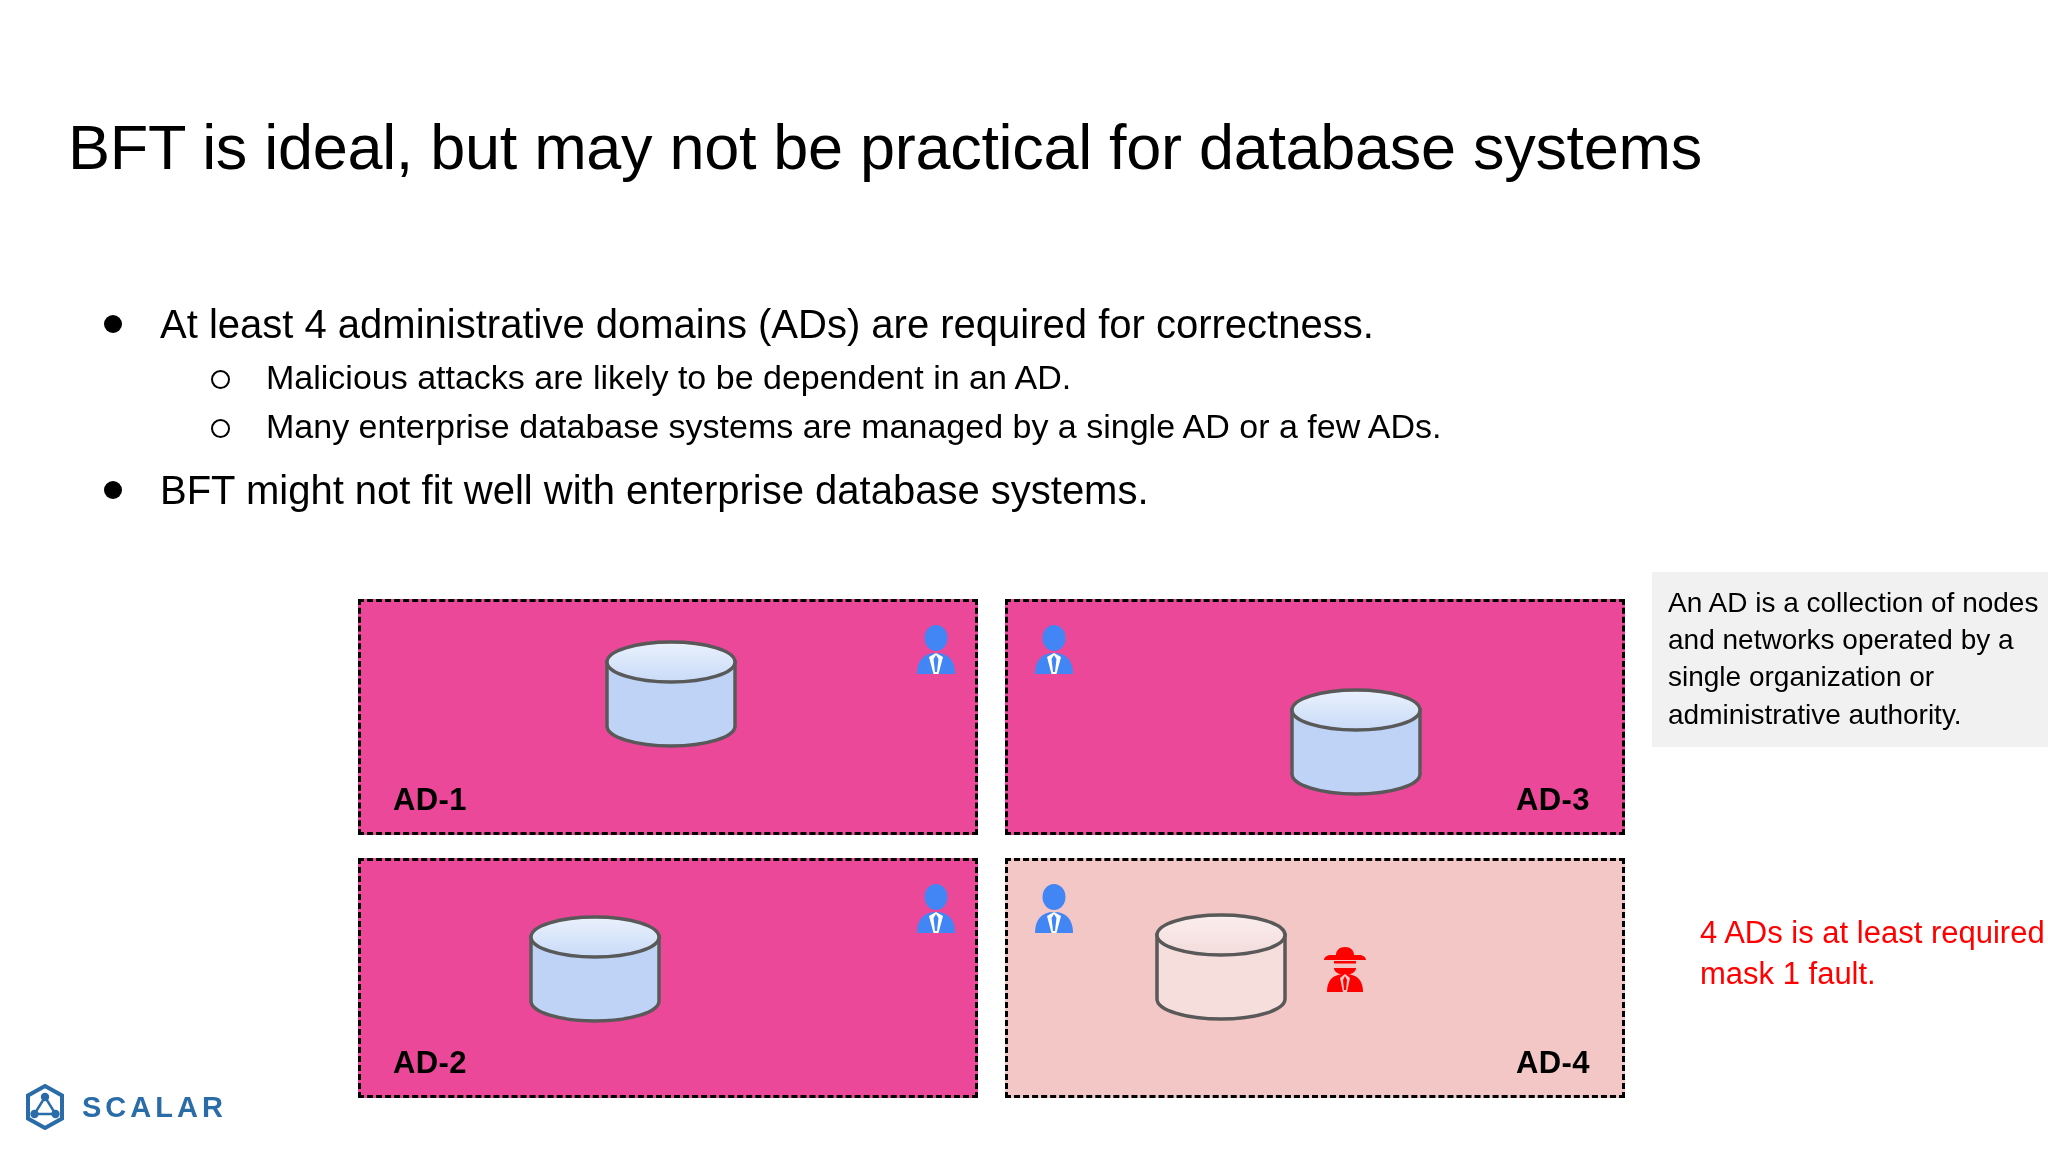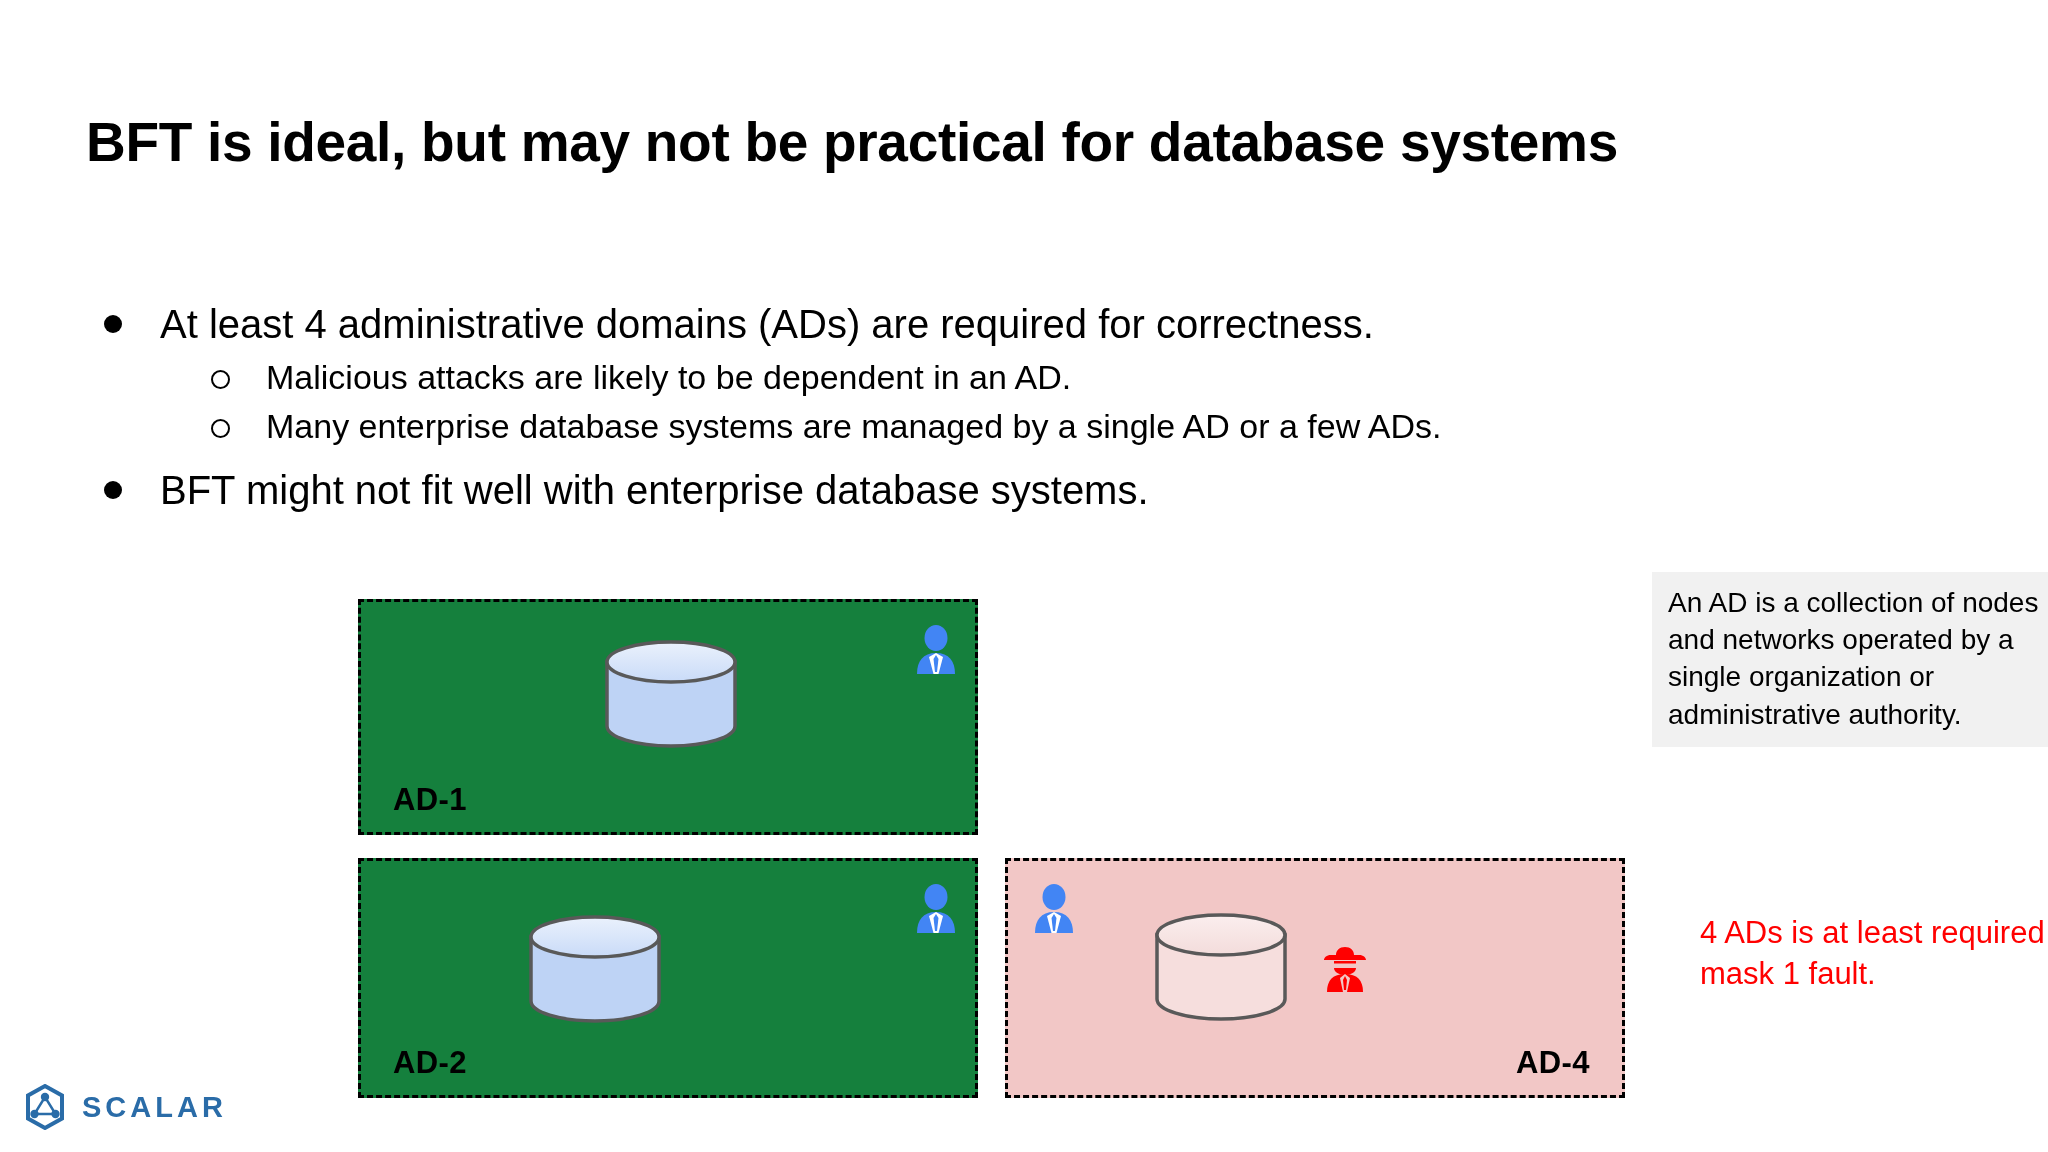--- a/index.html
+++ b/index.html
@@ -14,27 +14,27 @@
     position: relative;
     width: 2048px;
     height: 1152px;
     background: #ffffff;
     overflow: hidden;
   }
 
   
   #slide-title {
     position: absolute;
-    left: 86px;
+    left: 68px;
     top: 112px;
     width: 1900px;
-    font-size: 55px;
+    font-size: 63px;
     line-height: 1.12;
     color: #000000;
-    font-weight: 700;
+    font-weight: 400;
     letter-spacing: -0.3px;
     white-space: nowrap;
   }
 
   
   #bullets {
     position: absolute;
     left: 104px;
     top: 283px;
     width: 1860px;
@@ -75,21 +75,21 @@
     margin-top: 15px;
     margin-right: 36px;
   }
   .bullet-text { flex: 1 1 auto; }
 
   
   .ad-box {
     position: absolute;
     border: 3px dashed #000000;
     box-sizing: border-box;
-    background: #15803d;
+    background: #ec4899;
   }
   .ad-box.compromised { background: #f2c7c6; padding-left: 20px; }
   .ad-label {
     position: absolute;
     bottom: 14px;
     font-size: 31px;
     font-weight: bold;
     color: #000000;
     letter-spacing: 0.4px;
   }
@@ -198,20 +198,42 @@
           <stop offset="100%" stop-color="#c9dbf8"></stop>
         </linearGradient>
       </defs>
       <path d="M6 22 L6 86 A64 20 0 0 0 134 86 L134 22 Z" fill="#bed3f5" stroke="#595959" stroke-width="3.5"></path>
       <ellipse cx="70" cy="22" rx="64" ry="20" fill="url(#dbtop1)" stroke="#595959" stroke-width="3.5"></ellipse>
     </svg>
 
     <span class="ad-label left">AD-1</span>
   </div>
 
+  <div class="ad-box" style="left:1005px; top:599px; width:620px; height:236px;">
+
+    <svg class="person-icon" style="left:24px; top:22px;" viewBox="0 0 44 56">
+      <ellipse cx="22" cy="14" rx="11.5" ry="13" fill="#4285f4"></ellipse>
+      <path d="M22 29 C9 29 3 37 3 50 L41 50 C41 37 35 29 22 29 Z" fill="#4285f4"></path>
+      <path d="M22 29 L15 33 L19.5 50 L24.5 50 L29 33 Z" fill="#ffffff"></path>
+      <path d="M22 31 L19.5 35 L21 48 L23 48 L24.5 35 Z" fill="#4285f4"></path>
+    </svg>
+
+    <svg class="db-icon" style="left:278px; top:86px;" viewBox="0 0 140 108">
+      <defs>
+        <linearGradient id="dbtop3" x1="0" y1="0" x2="0" y2="1">
+          <stop offset="0%" stop-color="#eaf1fc"></stop>
+          <stop offset="100%" stop-color="#c9dbf8"></stop>
+        </linearGradient>
+      </defs>
+      <path d="M6 22 L6 86 A64 20 0 0 0 134 86 L134 22 Z" fill="#bed3f5" stroke="#595959" stroke-width="3.5"></path>
+      <ellipse cx="70" cy="22" rx="64" ry="20" fill="url(#dbtop3)" stroke="#595959" stroke-width="3.5"></ellipse>
+    </svg>
+
+    <span class="ad-label right">AD-3</span>
+  </div>
 
   <div class="ad-box" style="left:358px; top:858px; width:620px; height:240px;">
 
     <svg class="person-icon" style="left:553px; top:22px;" viewBox="0 0 44 56">
       <ellipse cx="22" cy="14" rx="11.5" ry="13" fill="#4285f4"></ellipse>
       <path d="M22 29 C9 29 3 37 3 50 L41 50 C41 37 35 29 22 29 Z" fill="#4285f4"></path>
       <path d="M22 29 L15 33 L19.5 50 L24.5 50 L29 33 Z" fill="#ffffff"></path>
       <path d="M22 31 L19.5 35 L21 48 L23 48 L24.5 35 Z" fill="#4285f4"></path>
     </svg>
 

